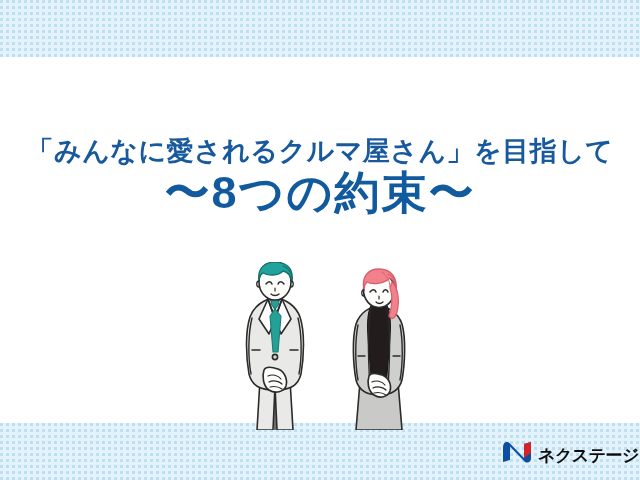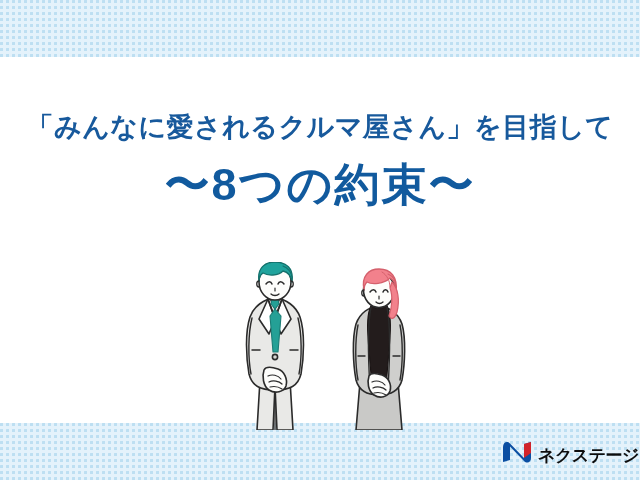--- a/index.html
+++ b/index.html
@@ -40,28 +40,28 @@
     width: 640px;
     text-align: center;
   }
   .line1 {
     color: #17599c;
     font-size: 27px;
     font-weight: 700;
     letter-spacing: 0.5px;
     line-height: 1.15;
     white-space: nowrap;
+    margin-top: 24px;
   }
   .line2 {
     color: #115a9e;
     font-size: 45px;
     font-weight: 700;
     letter-spacing: 2px;
     line-height: 1.15;
-    margin-top: 16px;
     white-space: nowrap;
   }
 
   
   #illustration {
     position: absolute;
     left: 226px;
     top: 262px;
     width: 192px;
     height: 168px;

